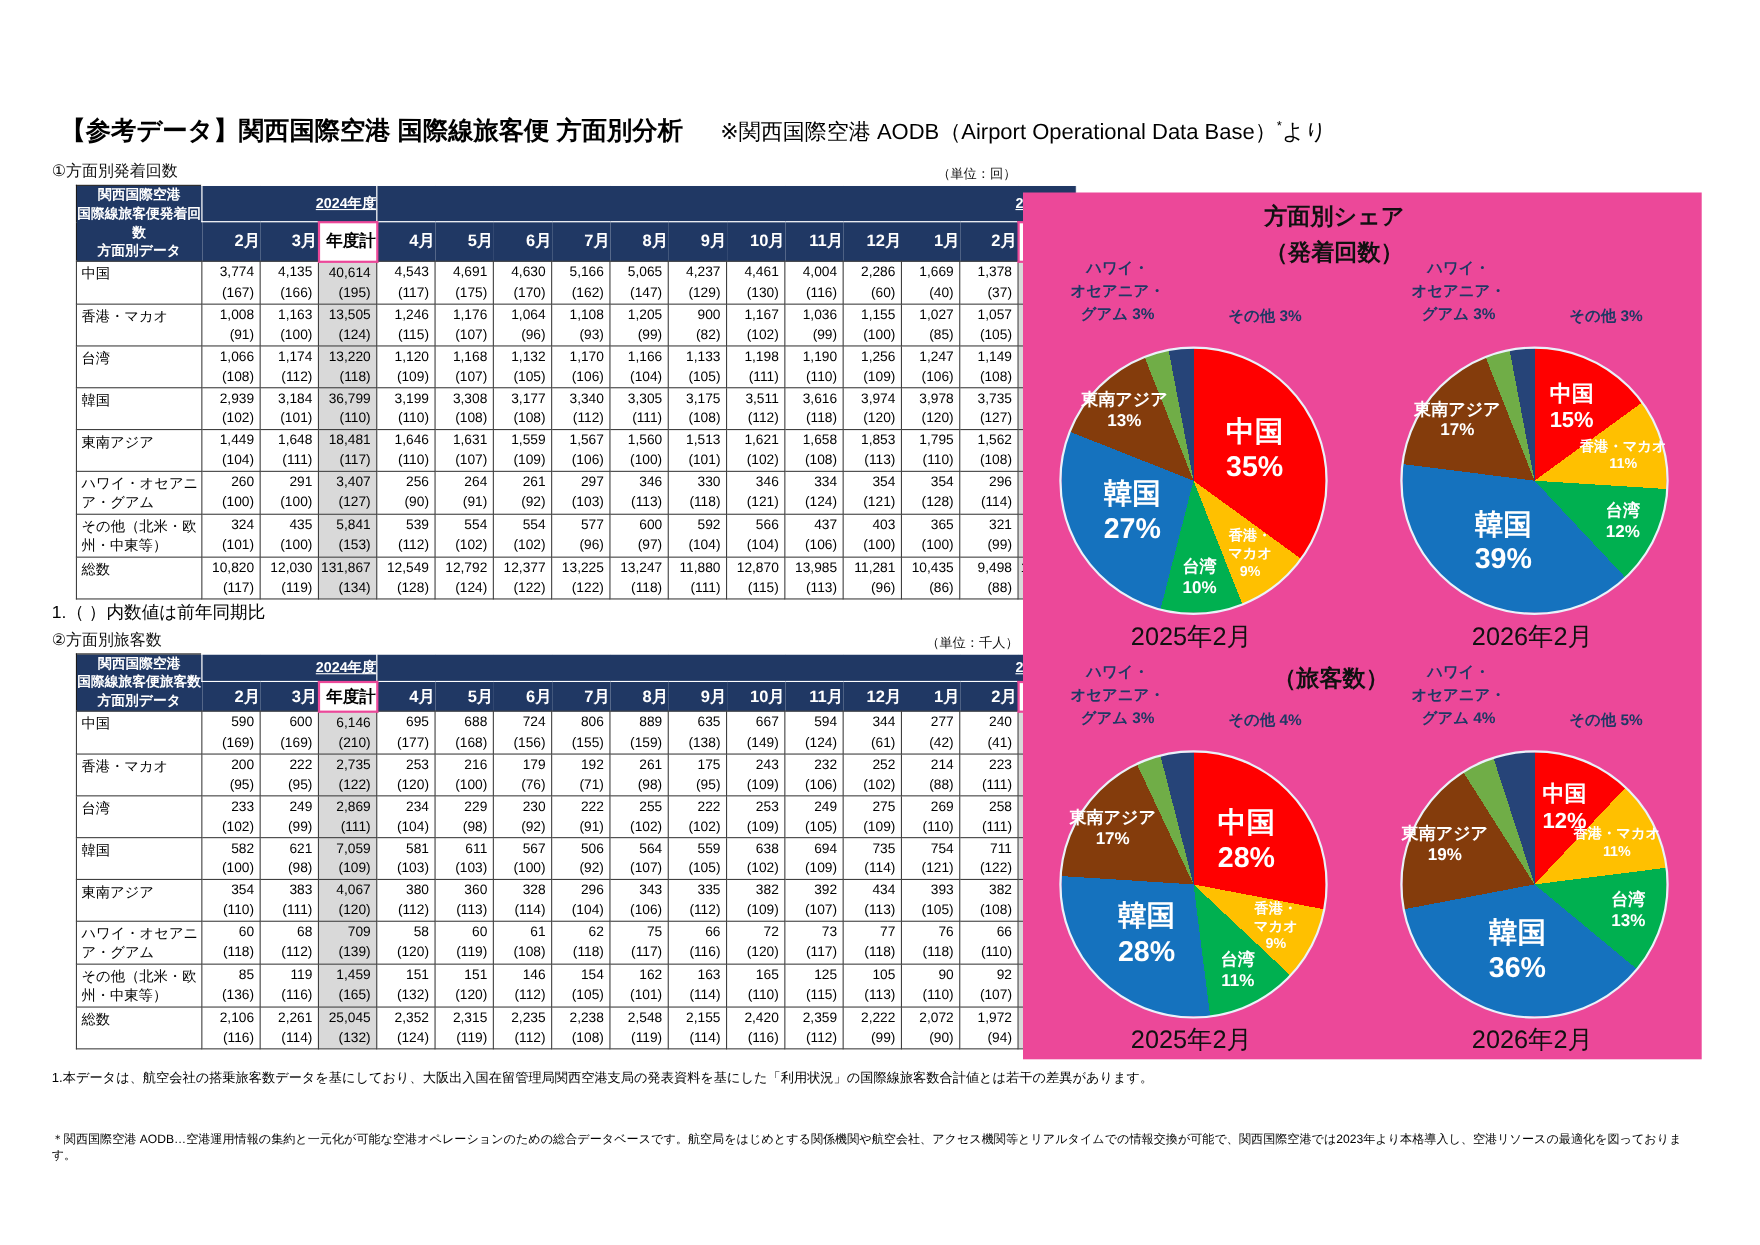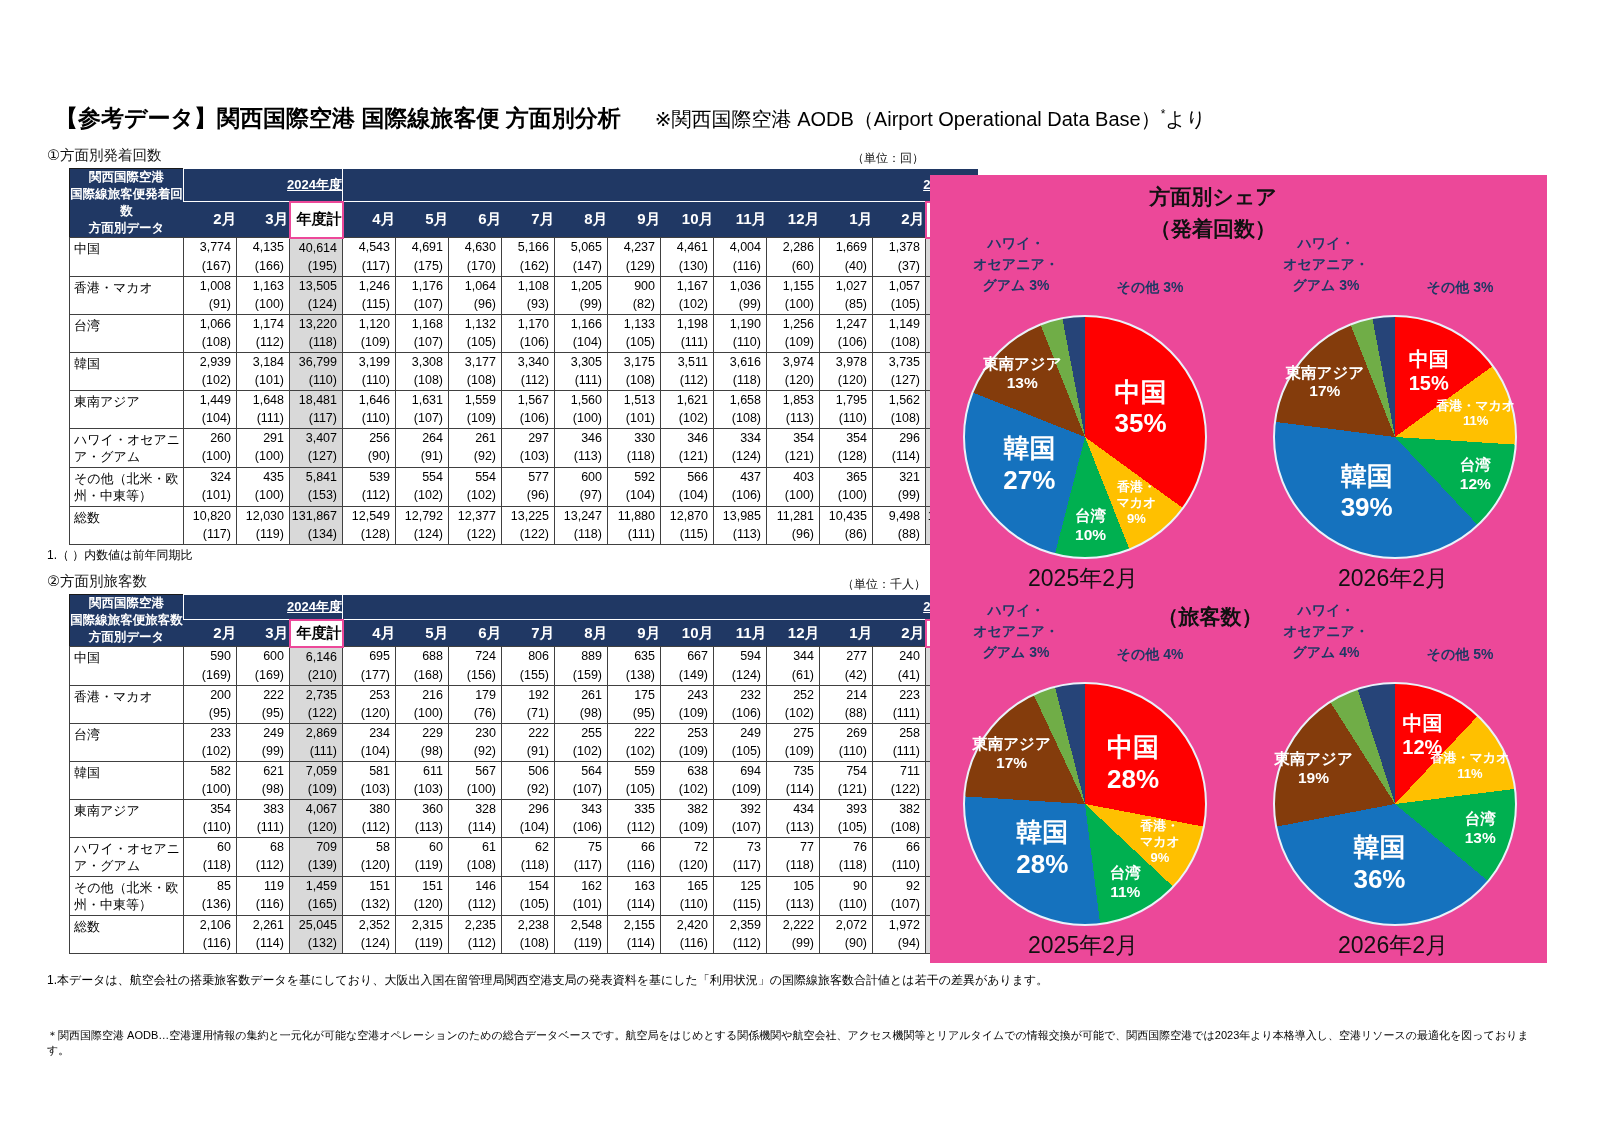--- a/index.html
+++ b/index.html
@@ -22,21 +22,21 @@
   table.data thead th{background:#203864;color:#fff;font-weight:bold;padding:0;}
   th.corner{font-size:12.5px;line-height:17px;text-align:center;vertical-align:middle;}
   th.year-th{font-size:13px;text-align:right;padding:3px 0 3px 5px;border:1px solid #fff;text-decoration:underline;}
   th.month-th{font-size:15px;text-align:right;padding:2px 0;}
   th.month-th.total-head{background:#fff;color:#000;border:2px solid #ec4899;}
   table.data tbody td{border:1px solid #404040;vertical-align:top;background:#fff;}
   td.lab{font-size:13px;line-height:17px;text-align:left;padding:2px 2px 2px 4px;}
   td.num{padding:0;}
   td.num .v,td.num .r{font-size:12.5px;line-height:18.5px;text-align:right;padding-right:5px;white-space:nowrap;}
   td.num.total-col{background:#D9D9D9;}
-  .tbl-foot{position:absolute;left:47px;font-size:12px;text-align:center;}
+  .tbl-foot{position:absolute;left:47px;font-size:16px;text-align:center;}
 
   
   .footnote-1{position:absolute;left:47px;top:972px;font-size:12px;}
   .footnote-2{position:absolute;left:47px;top:1028px;font-size:11px;width:1500px;}
 
   
   .panel{position:absolute;left:930px;top:175px;width:617px;height:788px;background:#ec4899;}
   .panel-title{position:absolute;left:0;width:566px;text-align:center;font-size:21px;font-weight:bold;color:#111;}
   .pt1{top:8px;} .pt2{top:40px;} .pt3{top:428px;left:0;width:560px;}
   .pie-cell{position:absolute;width:290px;height:360px;}

